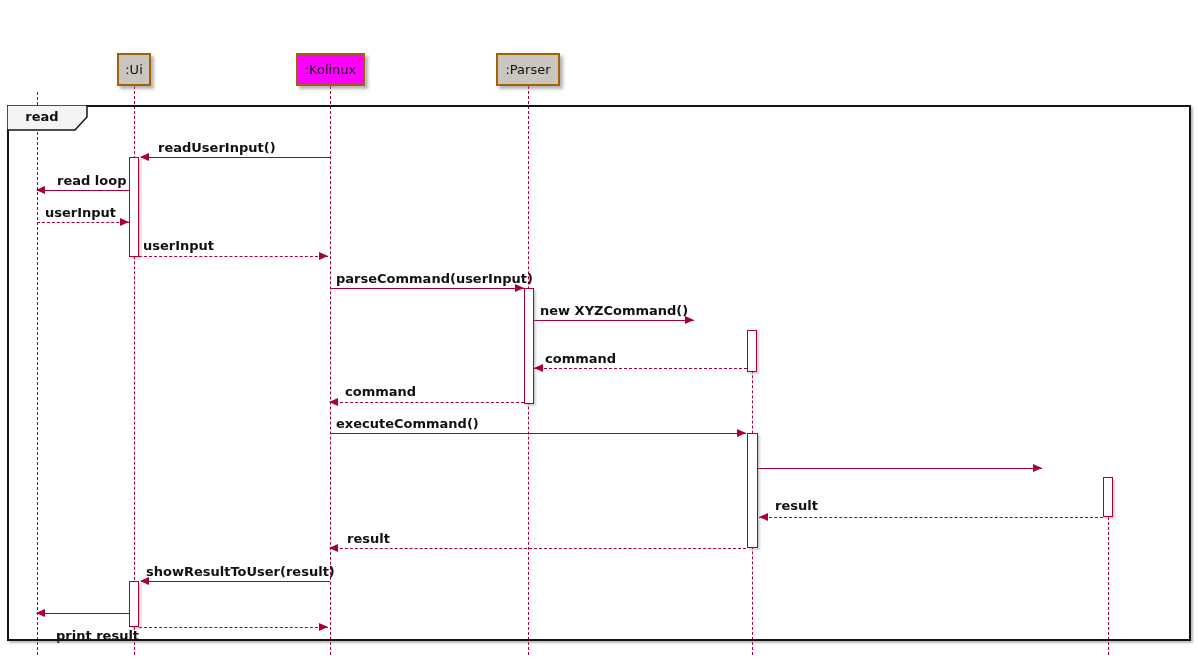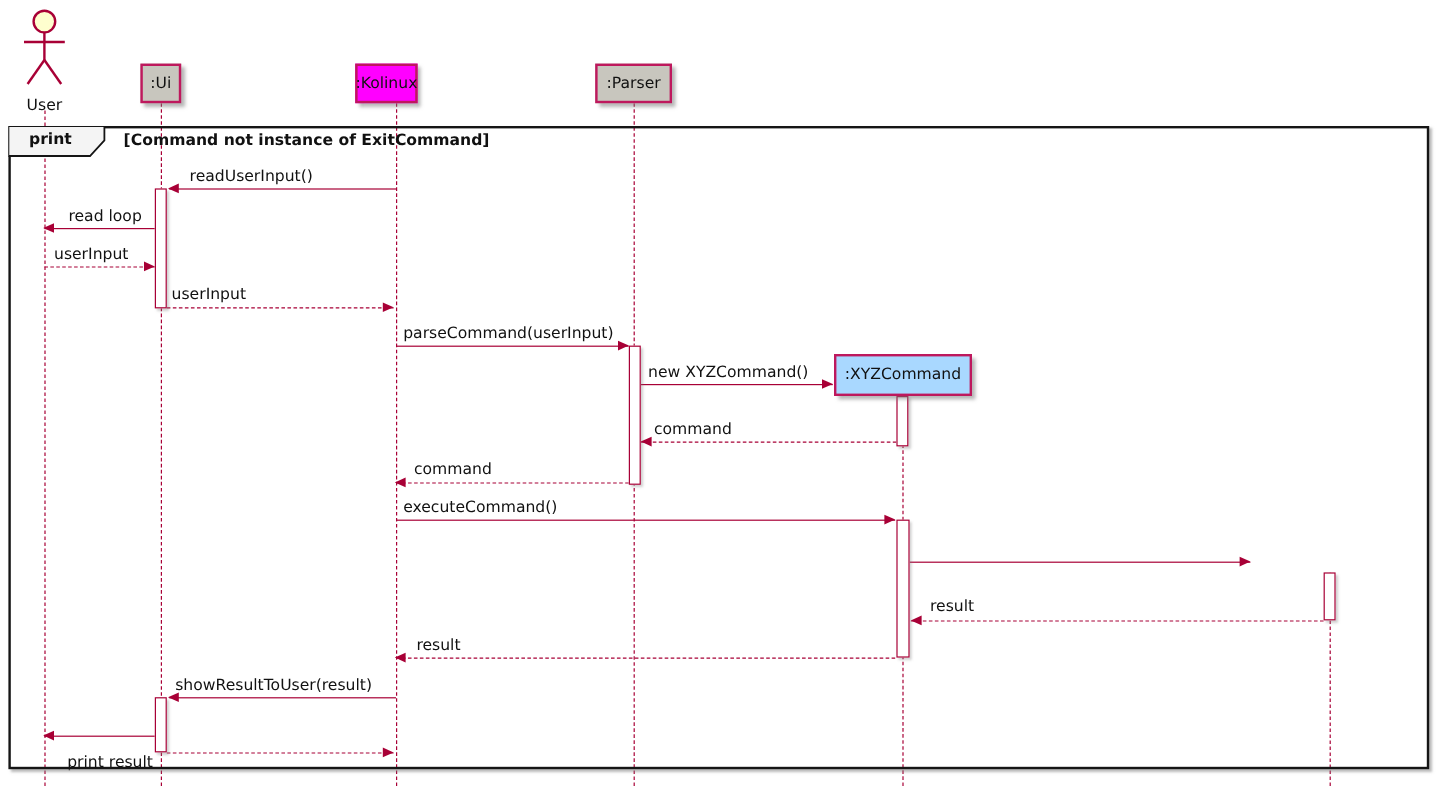--- a/index.html
+++ b/index.html
@@ -5,92 +5,78 @@
   html,body{margin:0;padding:0;background:#fff;}
   .canvas{
     position:relative;width:1198px;height:659px;background:#ffffff;overflow:hidden;
     font-family:"DejaVu Sans","Liberation Sans",sans-serif;font-size:13px;color:#111;
   }
   
   .lifeline{position:absolute;width:0;border-left:1px dashed #a80036;z-index:1;}
   
   .pbox{
     position:absolute;display:flex;align-items:center;justify-content:center;
-    border:2px solid #be185d;background:#c8c6be;z-index:6;
+    border:2px solid #a16207;background:#c8c6be;z-index:6;
     box-shadow:3px 3px 3px rgba(120,120,120,.55);white-space:nowrap;padding:0 4px;box-sizing:border-box;
   }
   .pbox.magenta{background:#ff00ff;}
   .pbox.blue{background:#a9d8ff;}
   
   .act{position:absolute;background:#ffffff;border:1px solid #a80036;box-sizing:border-box;z-index:4;
        box-shadow:2px 2px 2px rgba(120,120,120,.35);}
   
   .frame{position:absolute;left:7px;top:105px;width:1180px;height:532px;border:2px solid #151515;
          z-index:5;pointer-events:none;box-shadow:2px 2px 2px rgba(120,120,120,.5);}
   .frame-tab{position:absolute;left:7px;top:105px;width:82px;height:26px;z-index:6;}
   .frame-tab svg{display:block;}
   .frame-tab-label{position:absolute;left:0;top:4px;width:70px;text-align:center;font-weight:bold;z-index:7;}
   .frame-cond{position:absolute;left:103px;top:110px;font-weight:bold;white-space:nowrap;z-index:6;}
   
   .mline{position:absolute;height:0;z-index:3;}
   .mline.solid{border-top:1px solid #a80036;}
   .mline.dashed{border-top:1px dashed #a80036;}
-  .mlabel{position:absolute;white-space:nowrap;z-index:3;}
+  .mlabel{position:absolute;white-space:nowrap;z-index:3;font-weight:bold;}
   .arr{position:absolute;width:0;height:0;z-index:5;}
   .arr.left{border-top:4px solid transparent;border-bottom:4px solid transparent;border-right:9px solid #a80036;}
   .arr.right{border-top:4px solid transparent;border-bottom:4px solid transparent;border-left:9px solid #a80036;}
   
   .actor{position:absolute;left:10px;top:4px;width:54px;text-align:center;z-index:6;}
   .actor-label{margin-top:1px;}
 </style>
 </head>
 <body>
 
 <div class="canvas">
 
-  <div class="actor">
-    <svg width="54" height="72" viewBox="0 0 54 72">
-      <circle cx="27" cy="14" r="9" fill="#fefece" stroke="#a80036" stroke-width="2"></circle>
-      <line x1="27" y1="23" x2="27" y2="46" stroke="#a80036" stroke-width="2"></line>
-      <line x1="10" y1="31" x2="44" y2="31" stroke="#a80036" stroke-width="2"></line>
-      <line x1="27" y1="46" x2="13" y2="66" stroke="#a80036" stroke-width="2"></line>
-      <line x1="27" y1="46" x2="41" y2="66" stroke="#a80036" stroke-width="2"></line>
-    </svg>
-    <div class="actor-label">User</div>
-  </div>
 
   <div class="lifeline" style="left:37px;top:92px;height:563px"></div>
   <div class="lifeline" style="left:134px;top:86px;height:569px"></div>
   <div class="lifeline" style="left:330px;top:86px;height:569px"></div>
   <div class="lifeline" style="left:528px;top:86px;height:569px"></div>
   <div class="lifeline" style="left:752px;top:330px;height:325px"></div>
   <div class="lifeline" style="left:1108px;top:477px;height:178px"></div>
 
   <div class="pbox" style="left:117px;top:53px;width:34px;height:33px">
     <span>:Ui</span>
   </div>
-  <div class="pbox magenta" style="left:296px;top:53px;width:52px;height:33px">
+  <div class="pbox magenta" style="left:296px;top:53px;width:69px;height:33px">
     <span>:Kolinux</span>
   </div>
   <div class="pbox" style="left:496px;top:53px;width:64px;height:33px">
     <span>:Parser</span>
   </div>
 
   <div class="frame"></div>
   <div class="frame-tab">
     <svg width="82" height="26" viewBox="0 0 82 26">
       <polygon points="0,0 80,0 80,12 68,25 0,25" fill="#f4f4f4" stroke="#151515" stroke-width="1.5"></polygon>
     </svg>
-    <div class="frame-tab-label">print</div>
+    <div class="frame-tab-label">read</div>
   </div>
-  <div class="frame-cond">[Command not instance of ExitCommand]</div>
 
-  <div class="pbox blue" style="left:695px;top:295px;width:115px;height:35px">
-    <span>:XYZCommand</span>
-  </div>
 
   <div class="act" style="left:129px;top:157px;width:10px;height:100px"></div>
   <div class="act" style="left:524px;top:288px;width:10px;height:116px"></div>
   <div class="act" style="left:747px;top:330px;width:10px;height:42px"></div>
   <div class="act" style="left:747px;top:433px;width:11px;height:115px"></div>
   <div class="act" style="left:1103px;top:477px;width:10px;height:40px"></div>
   <div class="act" style="left:129px;top:581px;width:10px;height:46px"></div>
 
   <div class="mline solid" style="left:141px;top:157px;width:189px"></div>
   <span class="arr left" style="left:140px;top:153px"></span>

